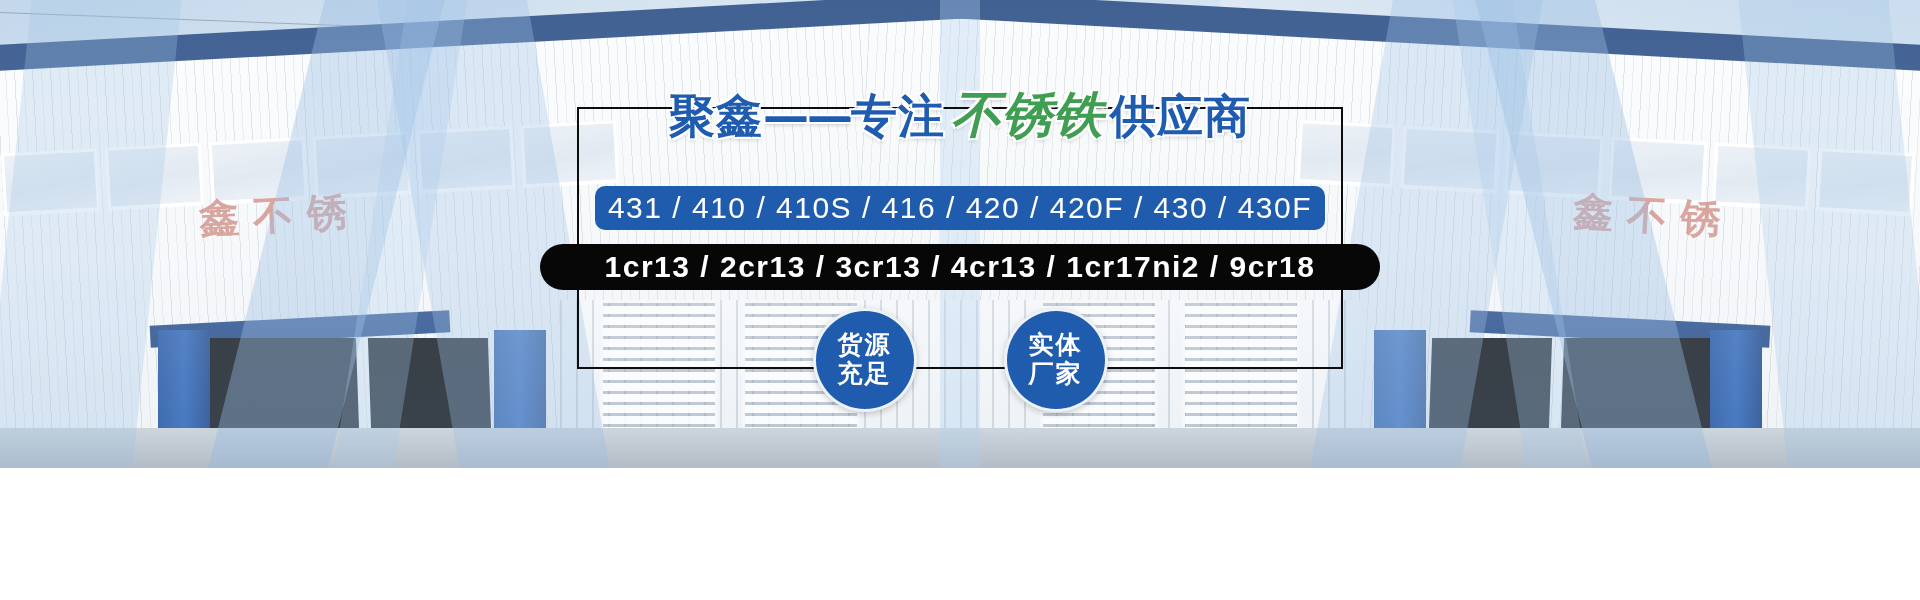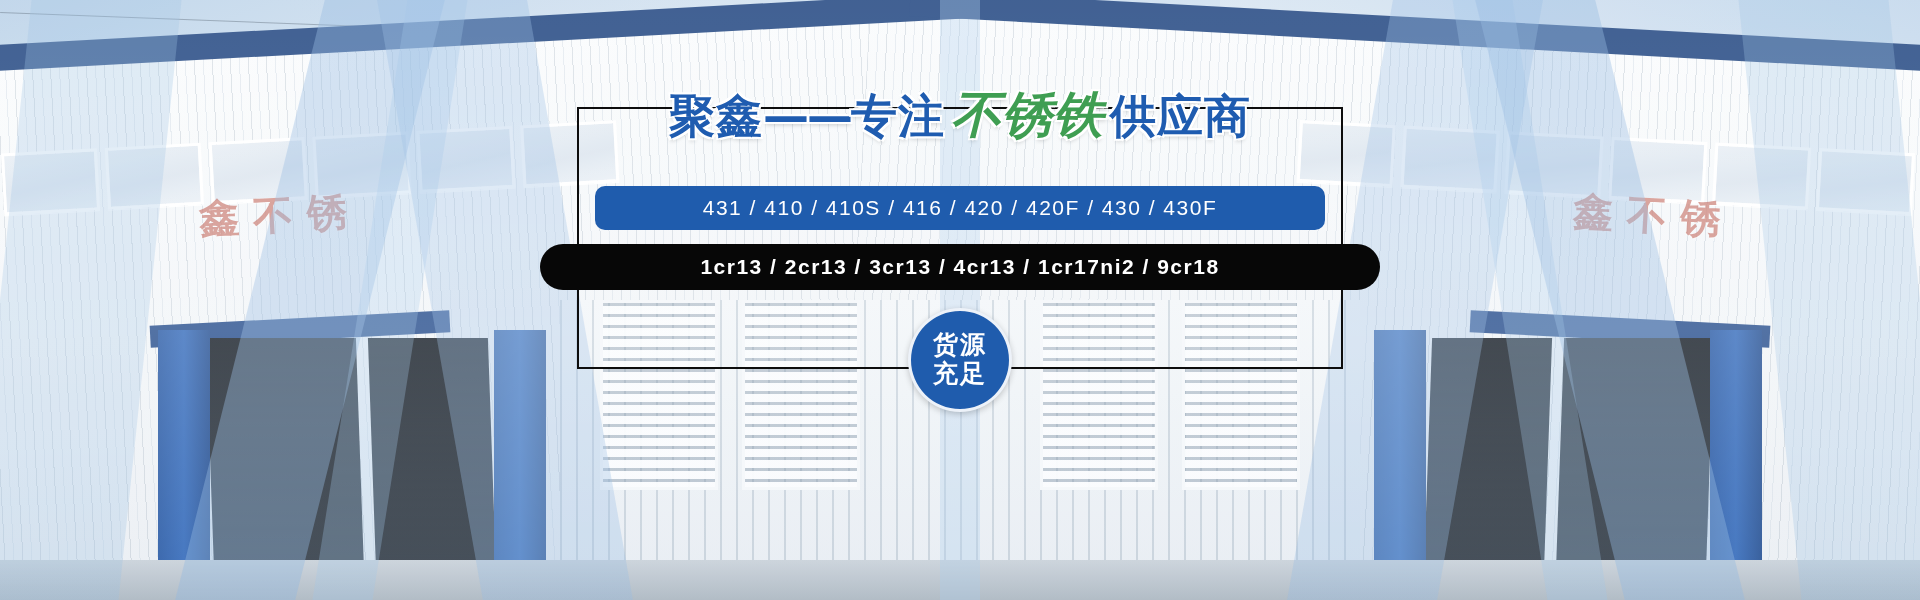--- a/index.html
+++ b/index.html
@@ -5,21 +5,21 @@
   * { box-sizing: border-box; margin: 0; padding: 0; }
   html, body {
     width: 1920px; height: 600px;
     overflow: hidden;
     font-family: "Liberation Sans", "DejaVu Sans", sans-serif;
     background: #ffffff;
   }
 
   .banner {
     position: relative;
-    width: 1920px; height: 600px;
+    width: 1920px; height: 468px;
     overflow: hidden;
     background: #fef9c3;
   }
 
   
   .photo { position: absolute; inset: 0; overflow: hidden; }
 
   .sky {
     position: absolute; left: 0; top: 0; width: 1920px; height: 230px;
     background: linear-gradient(180deg, #cfe0f0 0%, #dbe7f3 45%, #e9f0f7 100%);
@@ -204,21 +204,21 @@
   .rule-l { left: 577px;  width: 56px; }
   .rule-r { right: 577px; width: 56px; }
   .frame-top-hide {
     position: absolute; left: 633px; top: 101px; width: 654px; height: 14px;
   }
 
   .bar {
     position: absolute;
     display: flex; align-items: center; justify-content: center;
     font-family: "Liberation Sans", "DejaVu Sans", sans-serif;
-    font-size: 21px;
+    font-size: 30px;
     letter-spacing: 1.5px;
     color: #ffffff;
     z-index: 6;
   }
   .bar-blue {
     left: 595px; top: 186px; width: 730px; height: 44px;
     background: #1f5cad;
     border-radius: 10px;
   }
   .bar-black {
@@ -342,16 +342,20 @@
 
     <div class="bar bar-blue">431 /  410  /  410S / 416 / 420 / 420F / 430 / 430F</div>
 
     <div class="bar bar-black">1cr13  /  2cr13  /  3cr13  /  4cr13  /  1cr17ni2  /  9cr18</div>
 
     <div class="circles">
       <div class="circle c-blue">
         <span class="l1">货源</span>
         <span class="l2">充足</span>
       </div>
+      <div class="circle c-blue">
+        <span class="l1">实体</span>
+        <span class="l2">厂家</span>
+      </div>
     </div>
 
   </div>
 </div>
 
 </body></html>

